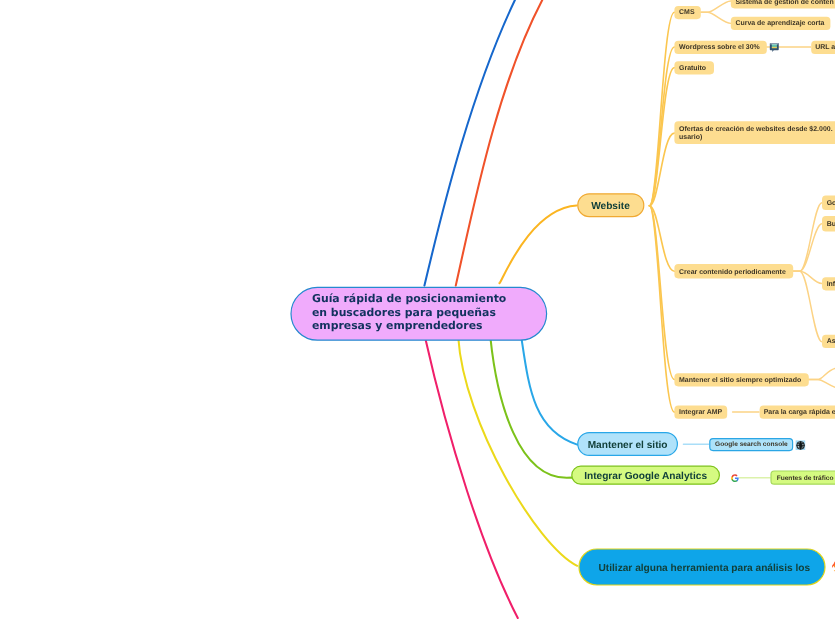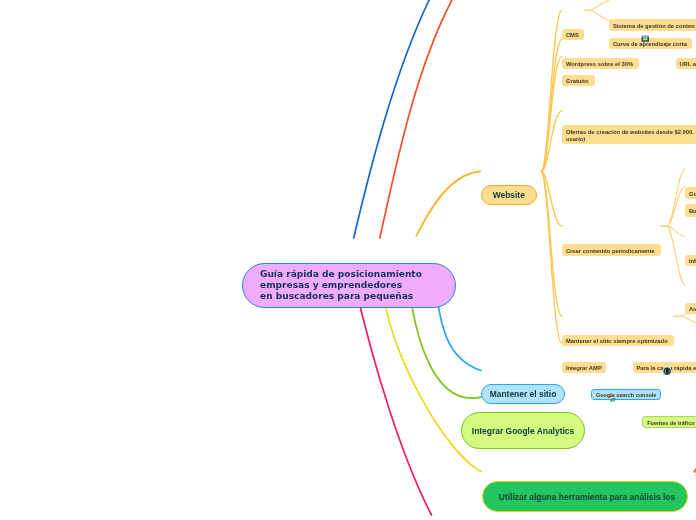--- a/index.html
+++ b/index.html
@@ -1,20 +1,20 @@
 <!DOCTYPE html>
 <html><head>
 <meta charset="utf-8">
 <style>
   html,body{margin:0;padding:0;background:#fff;}
   body{width:696px;height:520px;overflow:hidden;
        font-family:"DejaVu Sans","Liberation Sans",sans-serif;}
   #stage{position:relative;width:696px;height:520px;overflow:hidden;background:#fff;}
   svg.links{position:absolute;left:0;top:0;width:696px;height:520px;}
-  .node{position:absolute;box-sizing:border-box;display:flex;align-items:center;white-space:pre;margin-top:24px;}
+  .node{position:absolute;box-sizing:border-box;display:flex;align-items:center;white-space:pre;}
   .root{left:242px;top:238.8px;width:214px;height:45px;
         background:#f0abfc;border:1.7px solid #2589cf;border-radius:23px;
         color:#12325e;font-weight:bold;font-size:9.05px;line-height:10.85px;
         padding-left:17px;overflow:hidden;}
   .rootlines,.ml{width:100%;}
   .ml{position:relative;top:1.3px;}
   .b1{font-family:"Liberation Sans",sans-serif;font-weight:bold;font-size:8.45px;
       justify-content:center;border-radius:999px;color:#12403a;}
   .l2{font-family:"Liberation Sans",sans-serif;font-size:5.8px;color:#3d3526;font-weight:bold;
       border-radius:3.2px;padding:0 3.9px;border-width:0px;border-style:solid;line-height:10px;}
@@ -52,21 +52,21 @@
       <path stroke-width="1.2" stroke="#fcd385" d="M661.1 226.05 L666.5 226.05 C673.5 226.05, 678 284.80, 685 284.80"></path>
       <path stroke-width="1.2" stroke="#fcd385" d="M610.5 343.4 L632.5 343.4"></path>
       <path stroke-width="1.2" stroke="#a9def8" d="M569.5 370.2 L590.5 370.2"></path>
       <path stroke-width="1.2" stroke="#dcf2ab" d="M616 398.2 L641.8 398.2"></path>
       <path stroke-width="1.2" stroke="#fcd385" d="M673.5 316.25 L681.5 316.25 C686 316 688 309 697 306.5"></path>
       <path stroke-width="1.2" stroke="#fcd385" d="M673.5 316.25 L681.5 316.25 C686 316.5 688 320 697 323.2"></path>
     </g>
   </svg>
 
   <div class="node root">
-<div class="rootlines"><div>Guía rápida de posicionamiento</div><div>empresas y emprendedores</div><div>en buscadores para pequeñas</div></div>
+<div class="rootlines"><div>Guía rápida de posicionamiento</div><div>en buscadores para pequeñas</div><div>empresas y emprendedores</div></div>
   </div>
 
   <div class="node b1" style="left:480.5px;top:160.5px;width:56.5px;height:20.5px;background:#fddd90;border:1.6px solid #f0a932;">
     <span>Website</span>
   </div>
 
   <div class="node l2" style="left:562px;top:4.5px;width:22px;height:11.5px;background:#fddd90;border-color:#fddd90;">
     <span>CMS</span>
   </div>
   <div class="node l2" style="left:609px;top:-5.2px;width:95px;height:12px;background:#fddd90;border-color:#fddd90;">
@@ -112,28 +112,28 @@
     <span>Para la carga rápida e</span>
   </div>
 
   <div class="node b1" style="left:481px;top:360px;width:84px;height:20px;background:#b0e2fa;border:1.6px solid #29a7e8;">
     <span>Mantener el sitio</span>
   </div>
   <div class="node l2 l3s" style="left:590.5px;top:364.5px;width:70px;height:11.5px;background:#ade2fa;border-color:#2ba6e5;">
     <span>Google search console</span>
   </div>
 
-  <div class="node b1" style="left:461px;top:388.3px;width:124px;height:37px;background:#d5fa81;border:1.6px solid #7cc21a;">
+  <div class="node b1" style="left:476px;top:388.3px;width:124px;height:16px;background:#d5fa81;border:1.6px solid #7cc21a;">
     <span>Integrar Google Analytics</span>
   </div>
   <div class="node l2 l3s" style="left:641.8px;top:392.4px;width:70px;height:11.4px;background:#d5fa81;border-color:#a6d95c;">
     <span>Fuentes de tráfico</span>
   </div>
 
-  <div class="node b1" style="left:482px;top:456.7px;width:206px;height:31px;background:#22c55e;border:1.6px solid #e0d418;justify-content:flex-start;padding-left:15.8px;line-height:9.3px;">
+  <div class="node b1" style="left:482px;top:456.7px;width:206px;height:31px;background:#0ea5e9;border:1.6px solid #e0d418;justify-content:flex-start;padding-left:15.8px;line-height:9.3px;">
     <div class="ml"><div>Utilizar alguna herramienta para análisis los</div></div>
   </div>
 
   <span class="ico" style="left:640.6px;top:34.8px;width:8.6px;height:8.8px;">
     <svg viewBox="0 0 32 32" width="8.6" height="8.8">
       <path d="M4.4 2.6 h23.2 a2.6 2.6 0 0 1 2.6 2.6 v17.2 a2.6 2.6 0 0 1 -2.6 2.6 h-13.6 l-4.3 5.6 v-5.6 h-5.3 a2.6 2.6 0 0 1 -2.6 -2.6 v-17.2 a2.6 2.6 0 0 1 2.6 -2.6 z" fill="#33506e"></path>
       <path d="M3 2.6 h26 v4.6 h-26 z" fill="#8b9cae"></path>
       <rect x="8.2" y="6.4" width="15.6" height="12.4" fill="#54bdaa"></rect>
       <rect x="8.2" y="14.4" width="15.6" height="4.4" fill="#e9c95c"></rect>
       <rect x="8.2" y="6.4" width="15.6" height="3.2" fill="#9ed3cb"></rect>

